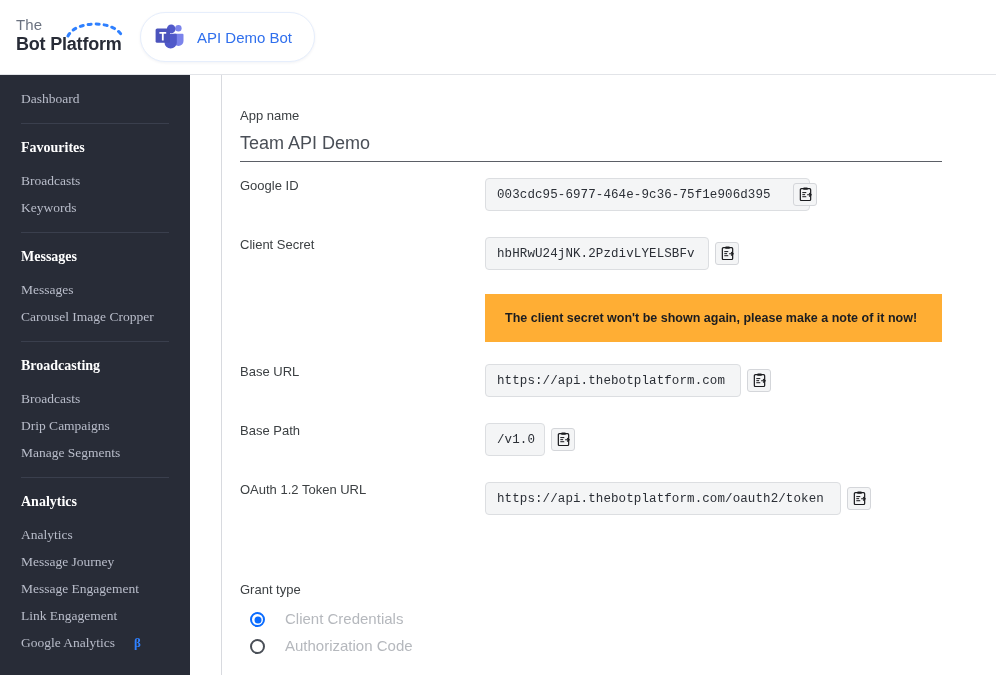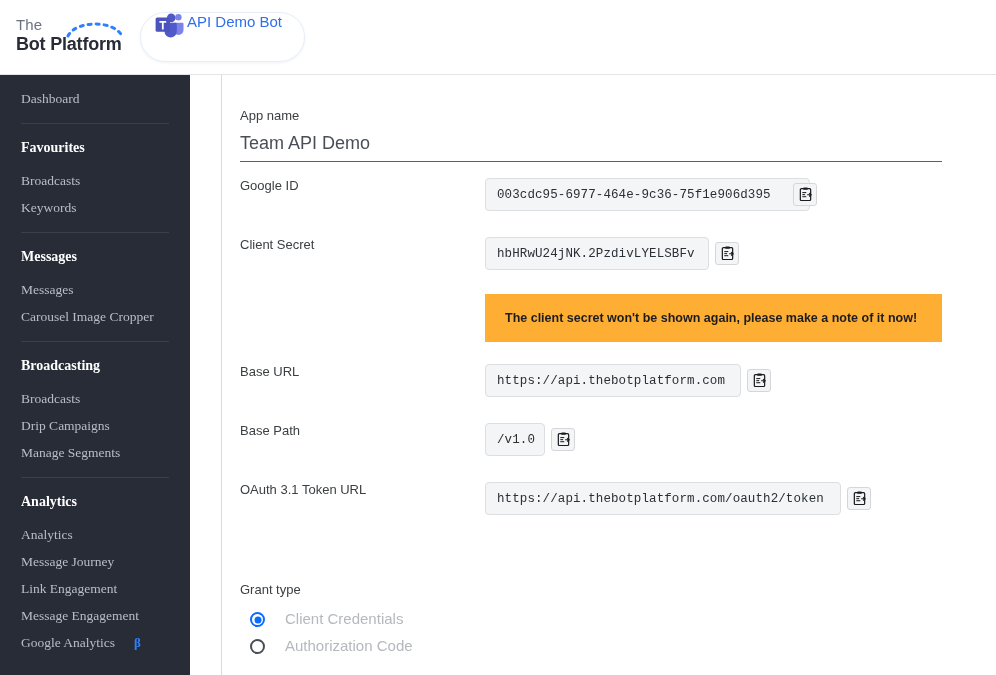--- a/index.html
+++ b/index.html
@@ -35,21 +35,21 @@
     letter-spacing: -.2px; line-height: 22px; white-space: nowrap;
   }
   .brand-arc {
     position: absolute; left: 50px; top: 0px;
     width: 58px; height: 22px;
   }
 
   .bot-pill {
     position: absolute; left: 140px; top: 12px;
     height: 50px; padding: 0 22px 0 14px;
-    display: flex; align-items: flex-start; gap: 2px;
+    display: flex; align-items: center; gap: 12px;
     background: #ffffff;
     border: 1px solid #e6eefc;
     border-radius: 26px;
     box-shadow: 0 1px 3px rgba(20,40,90,.06);
     cursor: pointer;
   }
   .teams-logo { width: 30px; height: 26px; flex: none; }
   .bot-pill-label {
     font-size: 15px; color: #2f6fed; font-weight: 500; white-space: nowrap;
   }
@@ -270,24 +270,24 @@
     <span>Analytics</span>
   </div>
   <div class="sp-6"></div>
   <div class="nav-item">
     <span>Analytics</span>
   </div>
   <div class="nav-item">
     <span>Message Journey</span>
   </div>
   <div class="nav-item">
+    <span>Message Engagement</span>
+  </div>
+  <div class="nav-item">
     <span>Link Engagement</span>
-  </div>
-  <div class="nav-item">
-    <span>Message Engagement</span>
   </div>
   <div class="nav-item">
     <span>Google Analytics</span>
     <span class="beta-badge">β</span>
   </div>
 </div>
 
 <div class="vdivider"></div>
 
 <div class="main">
@@ -345,21 +345,21 @@
     <svg width="15" height="15" viewBox="0 0 16 16">
       <rect x="2.5" y="1.8" width="11" height="12.6" rx="1.1" fill="none" stroke="#1b1c1f" stroke-width="1.3"></rect>
       <rect x="5.6" y="0.6" width="4.8" height="2.4" rx=".7" fill="#1b1c1f"></rect>
       <rect x="4.6" y="5.4" width="4.2" height="1.1" fill="#1b1c1f"></rect>
       <rect x="4.6" y="7.6" width="3.0" height="1.1" fill="#1b1c1f"></rect>
       <rect x="4.6" y="9.8" width="4.2" height="1.1" fill="#1b1c1f"></rect>
       <path d="M10.2 8.3h3.2M12.2 6.8l1.9 1.5-1.9 1.5" fill="none" stroke="#1b1c1f" stroke-width="1.2" stroke-linecap="round" stroke-linejoin="round"></path>
     </svg>
   </div>
 
-  <div class="row-label" style="left:18px; top:407px;">OAuth 3.1 Token URL</div>
+  <div class="row-label" style="left:18px; top:407px;">OAuth 1.2 Token URL</div>
   <div class="txtfield" style="left:263px; top:407px; width:356px;">https://api.thebotplatform.com/oauth2/token</div>
   <div class="copybtn" style="left:625px; top:412px;">
     <svg width="15" height="15" viewBox="0 0 16 16">
       <rect x="2.5" y="1.8" width="11" height="12.6" rx="1.1" fill="none" stroke="#1b1c1f" stroke-width="1.3"></rect>
       <rect x="5.6" y="0.6" width="4.8" height="2.4" rx=".7" fill="#1b1c1f"></rect>
       <rect x="4.6" y="5.4" width="4.2" height="1.1" fill="#1b1c1f"></rect>
       <rect x="4.6" y="7.6" width="3.0" height="1.1" fill="#1b1c1f"></rect>
       <rect x="4.6" y="9.8" width="4.2" height="1.1" fill="#1b1c1f"></rect>
       <path d="M10.2 8.3h3.2M12.2 6.8l1.9 1.5-1.9 1.5" fill="none" stroke="#1b1c1f" stroke-width="1.2" stroke-linecap="round" stroke-linejoin="round"></path>
     </svg>

